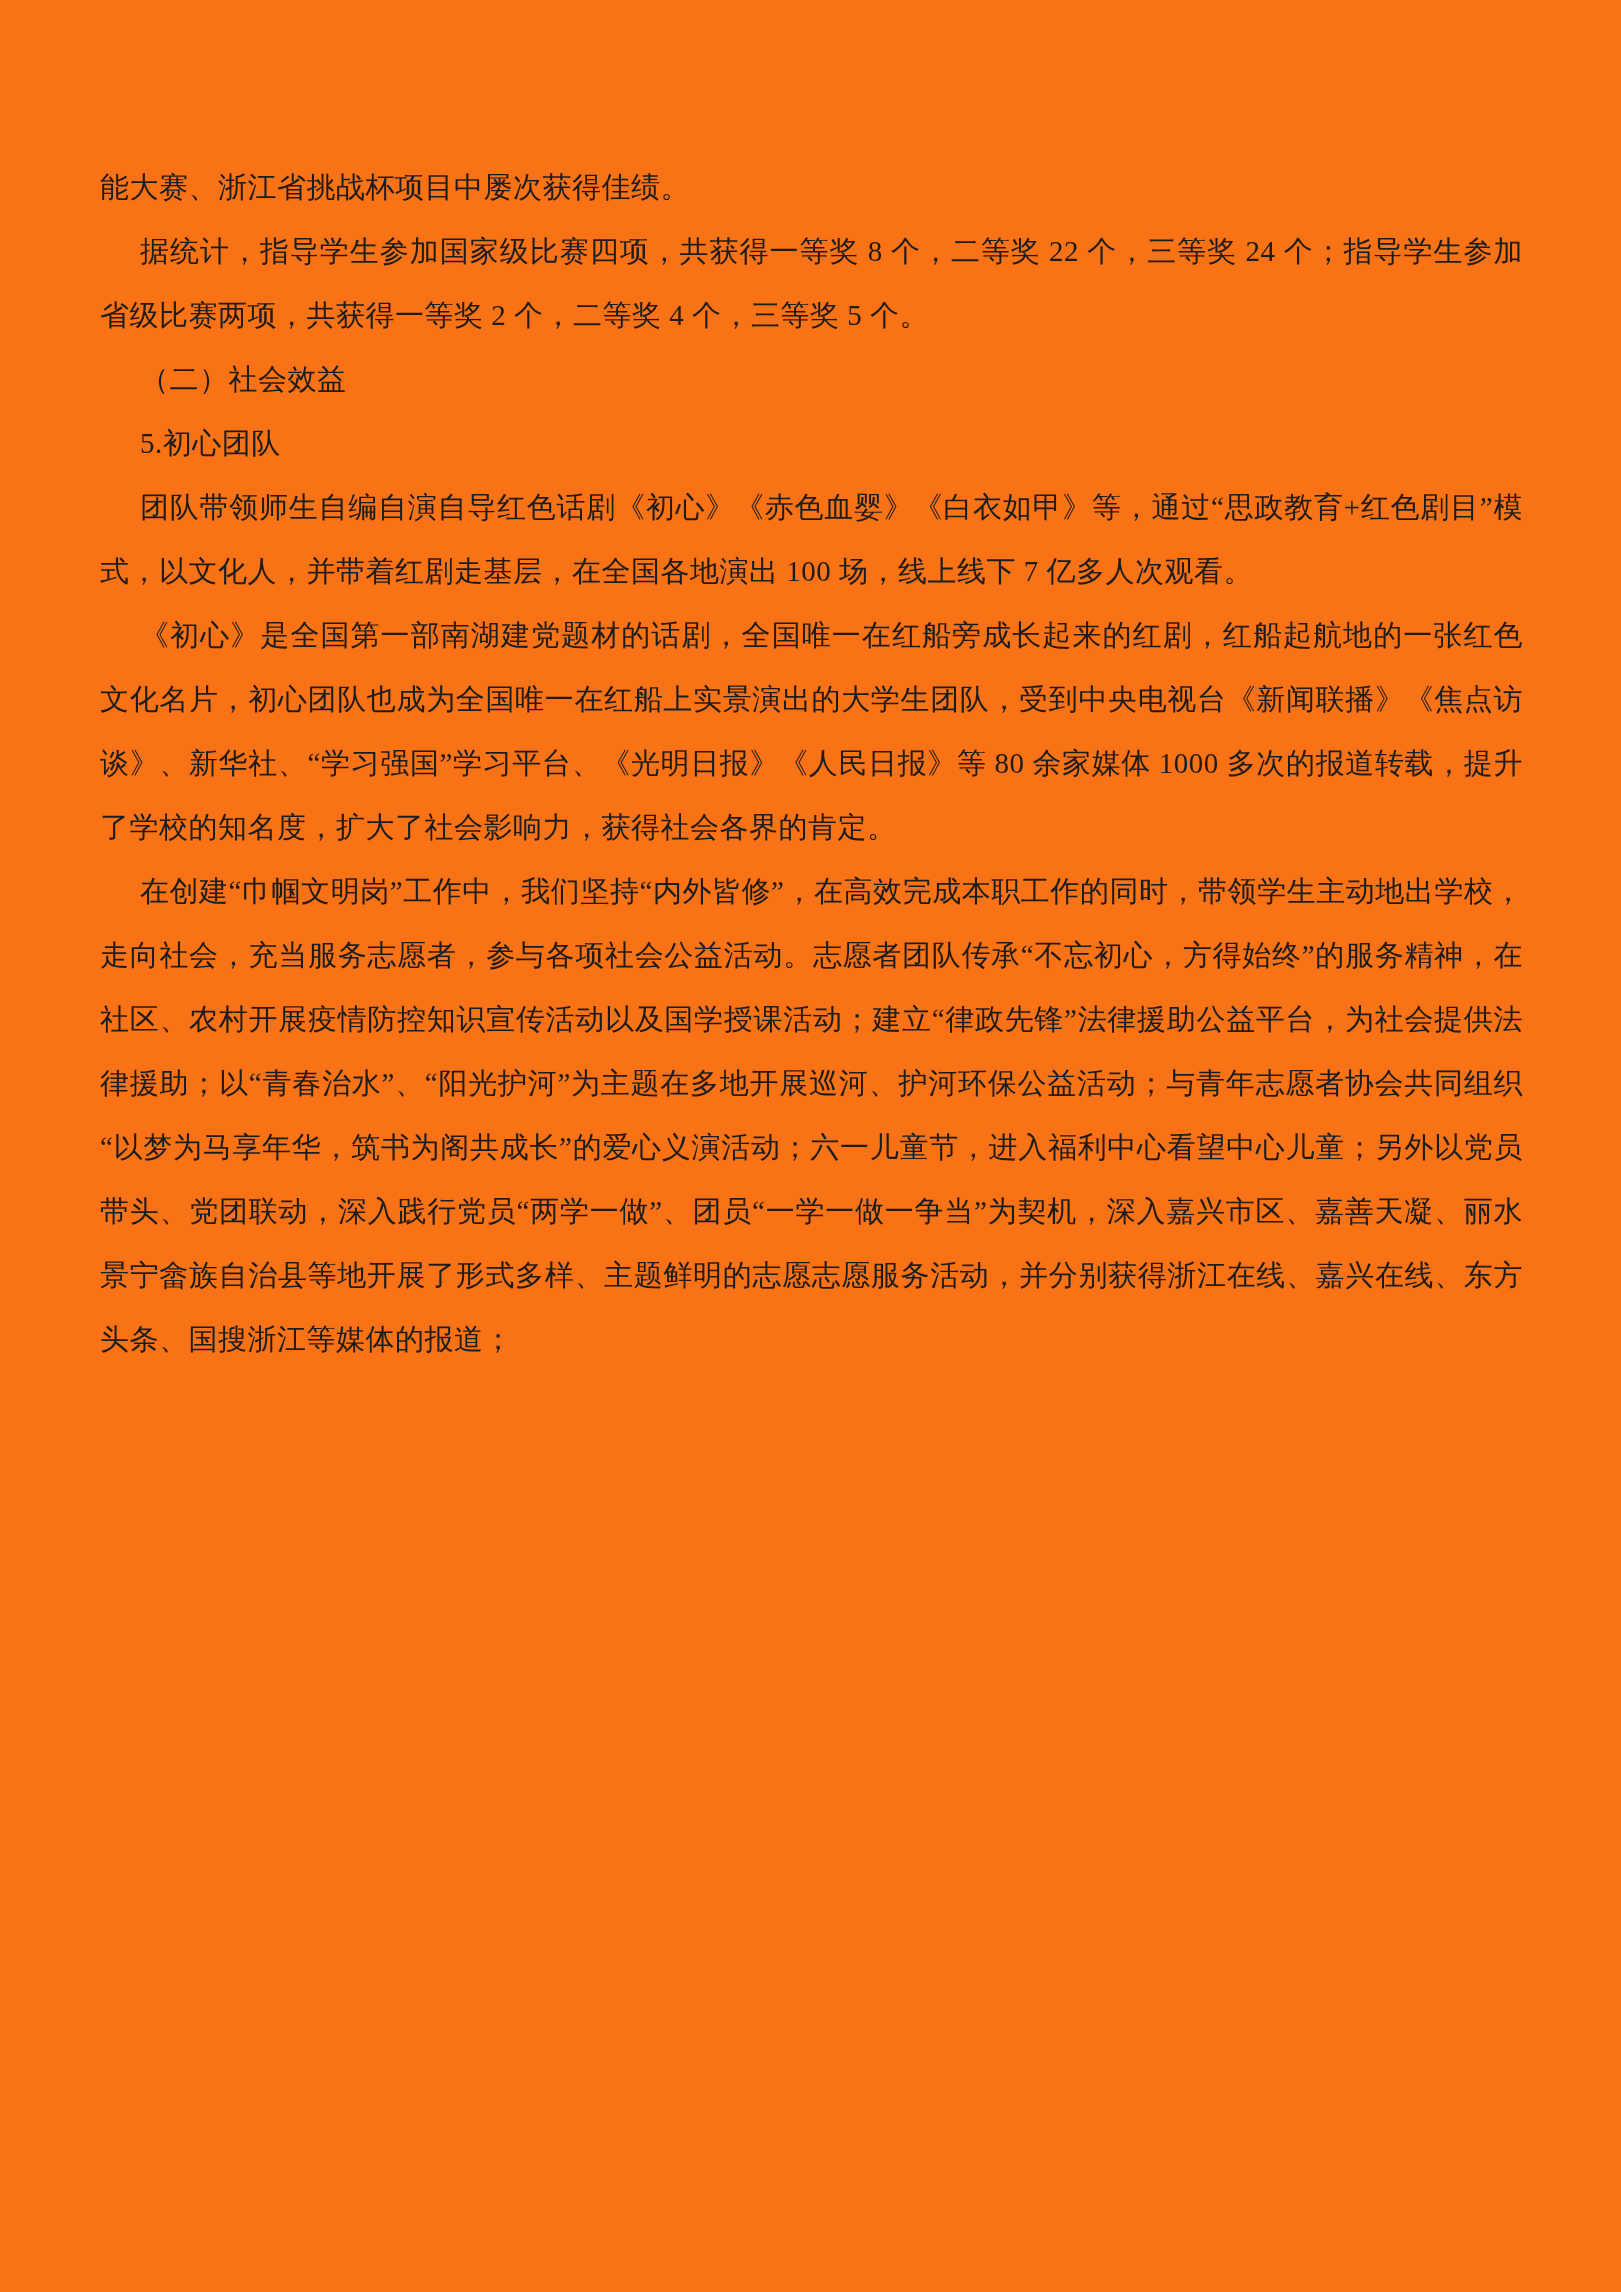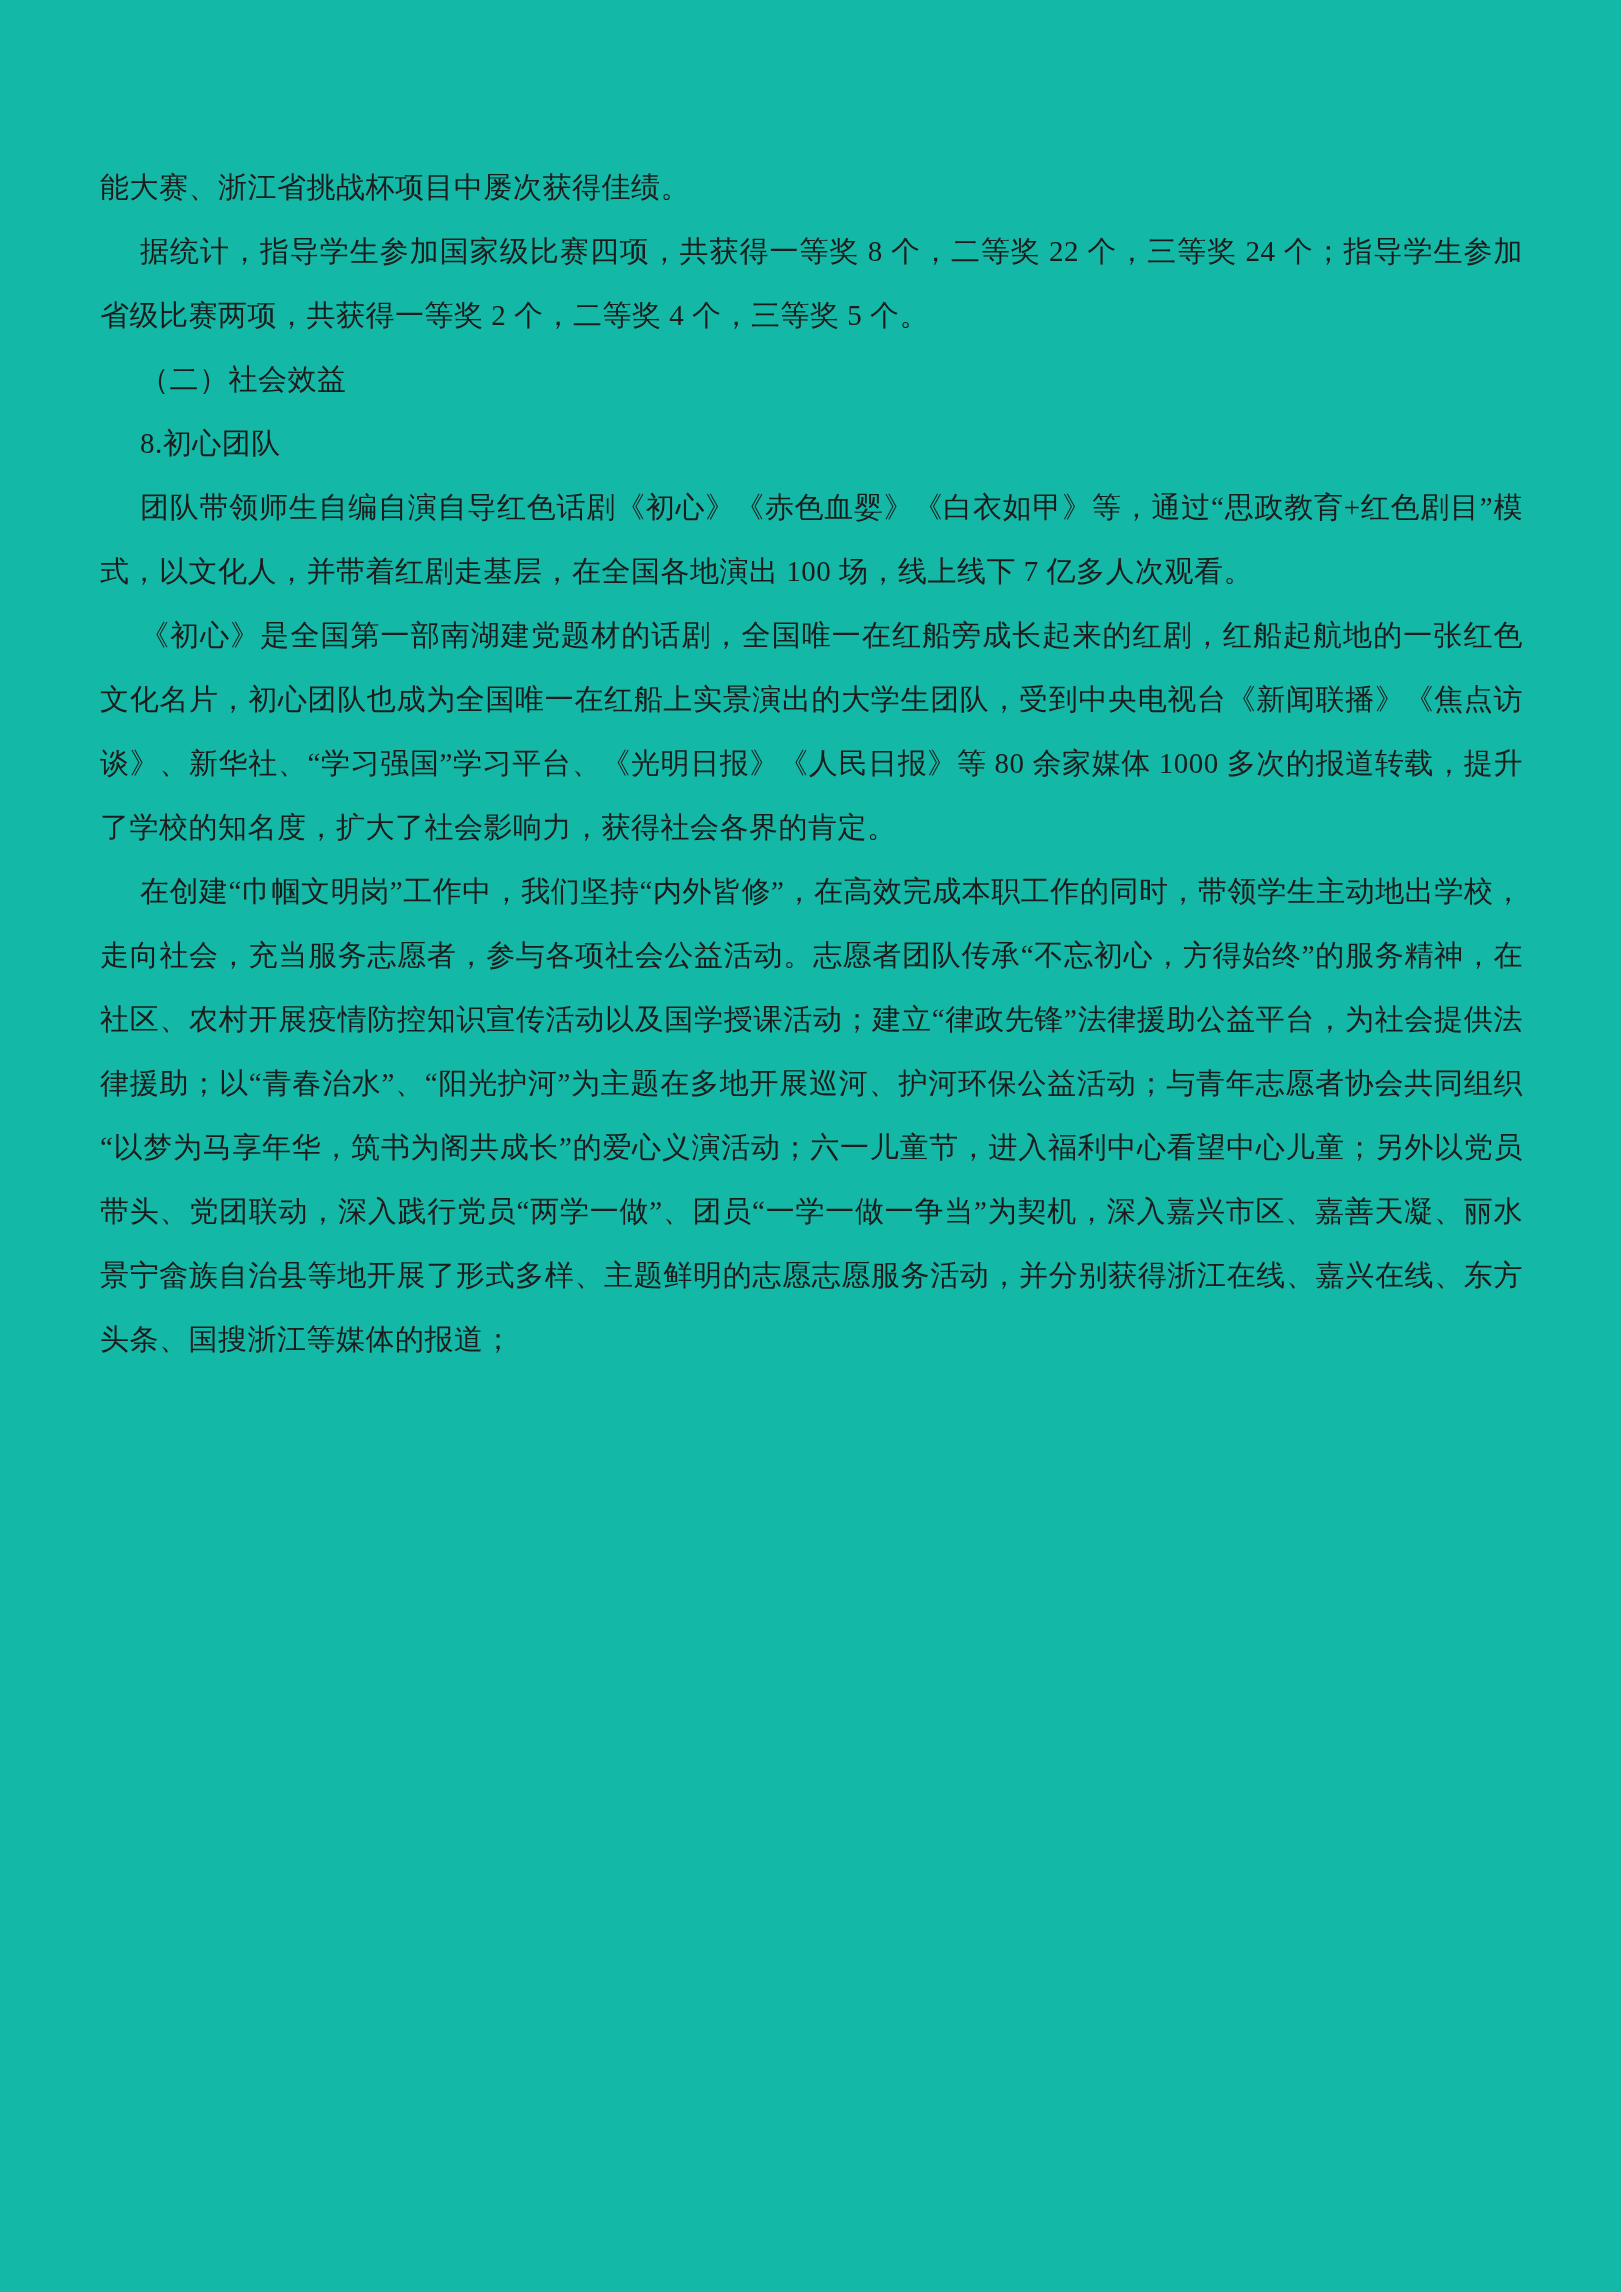--- a/index.html
+++ b/index.html
@@ -5,21 +5,21 @@
   html, body {
     margin: 0;
     padding: 0;
     background: #ffffff;
   }
   .page {
     position: relative;
     width: 1621px;
     height: 2293px;
     margin: 0;
-    background: #14b8a6;
+    background: #f97316;
     box-sizing: border-box;
     padding: 155px 98px 0 100px;
     font-family: "Liberation Serif", "DejaVu Serif", serif;
     color: #1c1c1c;
     overflow: hidden;
   }
   .doc p {
     margin: 0;
     padding: 0;
     font-size: 29px;
@@ -36,20 +36,20 @@
   }
 </style>
 </head>
 <body>
 
 <div class="page">
   <div class="doc">
     <p>能大赛、浙江省挑战杯项目中屡次获得佳绩。</p>
     <p class="indent">据统计，指导学生参加国家级比赛四项，共获得一等奖 8 个，二等奖 22 个，三等奖 24 个；指导学生参加省级比赛两项，共获得一等奖 2 个，二等奖 4 个，三等奖 5 个。</p>
     <p class="indent">（二）社会效益</p>
-    <p class="indent">8.初心团队</p>
+    <p class="indent">5.初心团队</p>
     <p class="indent">团队带领师生自编自演自导红色话剧《初心》《赤色血婴》《白衣如甲》等，通过“思政教育+红色剧目”模式，以文化人，并带着红剧走基层，在全国各地演出 100 场，线上线下 7 亿多人次观看。</p>
     <p class="indent">《初心》是全国第一部南湖建党题材的话剧，全国唯一在红船旁成长起来的红剧，红船起航地的一张红色文化名片，初心团队也成为全国唯一在红船上实景演出的大学生团队，受到中央电视台《新闻联播》《焦点访谈》、新华社、“学习强国”学习平台、《光明日报》《人民日报》等 80 余家媒体 1000 多次的报道转载，提升了学校的知名度，扩大了社会影响力，获得社会各界的肯定。</p>
     <p class="indent">在创建“巾帼文明岗”工作中，我们坚持“内外皆修”，在高效完成本职工作的同时，带领学生主动地出学校，走向社会，充当服务志愿者，参与各项社会公益活动。志愿者团队传承“不忘初心，方得始终”的服务精神，在社区、农村开展疫情防控知识宣传活动以及国学授课活动；建立“律政先锋”法律援助公益平台，为社会提供法律援助；以“青春治水”、“阳光护河”为主题在多地开展巡河、护河环保公益活动；与青年志愿者协会共同组织 “以梦为马享年华，筑书为阁共成长”的爱心义演活动；六一儿童节，进入福利中心看望中心儿童；另外以党员带头、党团联动，深入践行党员“两学一做”、团员“一学一做一争当”为契机，深入嘉兴市区、嘉善天凝、丽水景宁畲族自治县等地开展了形式多样、主题鲜明的志愿志愿服务活动，并分别获得浙江在线、嘉兴在线、东方头条、国搜浙江等媒体的报道；</p>
     <p class="blank"></p>
   </div>
 </div>
 
 
 </body></html>

